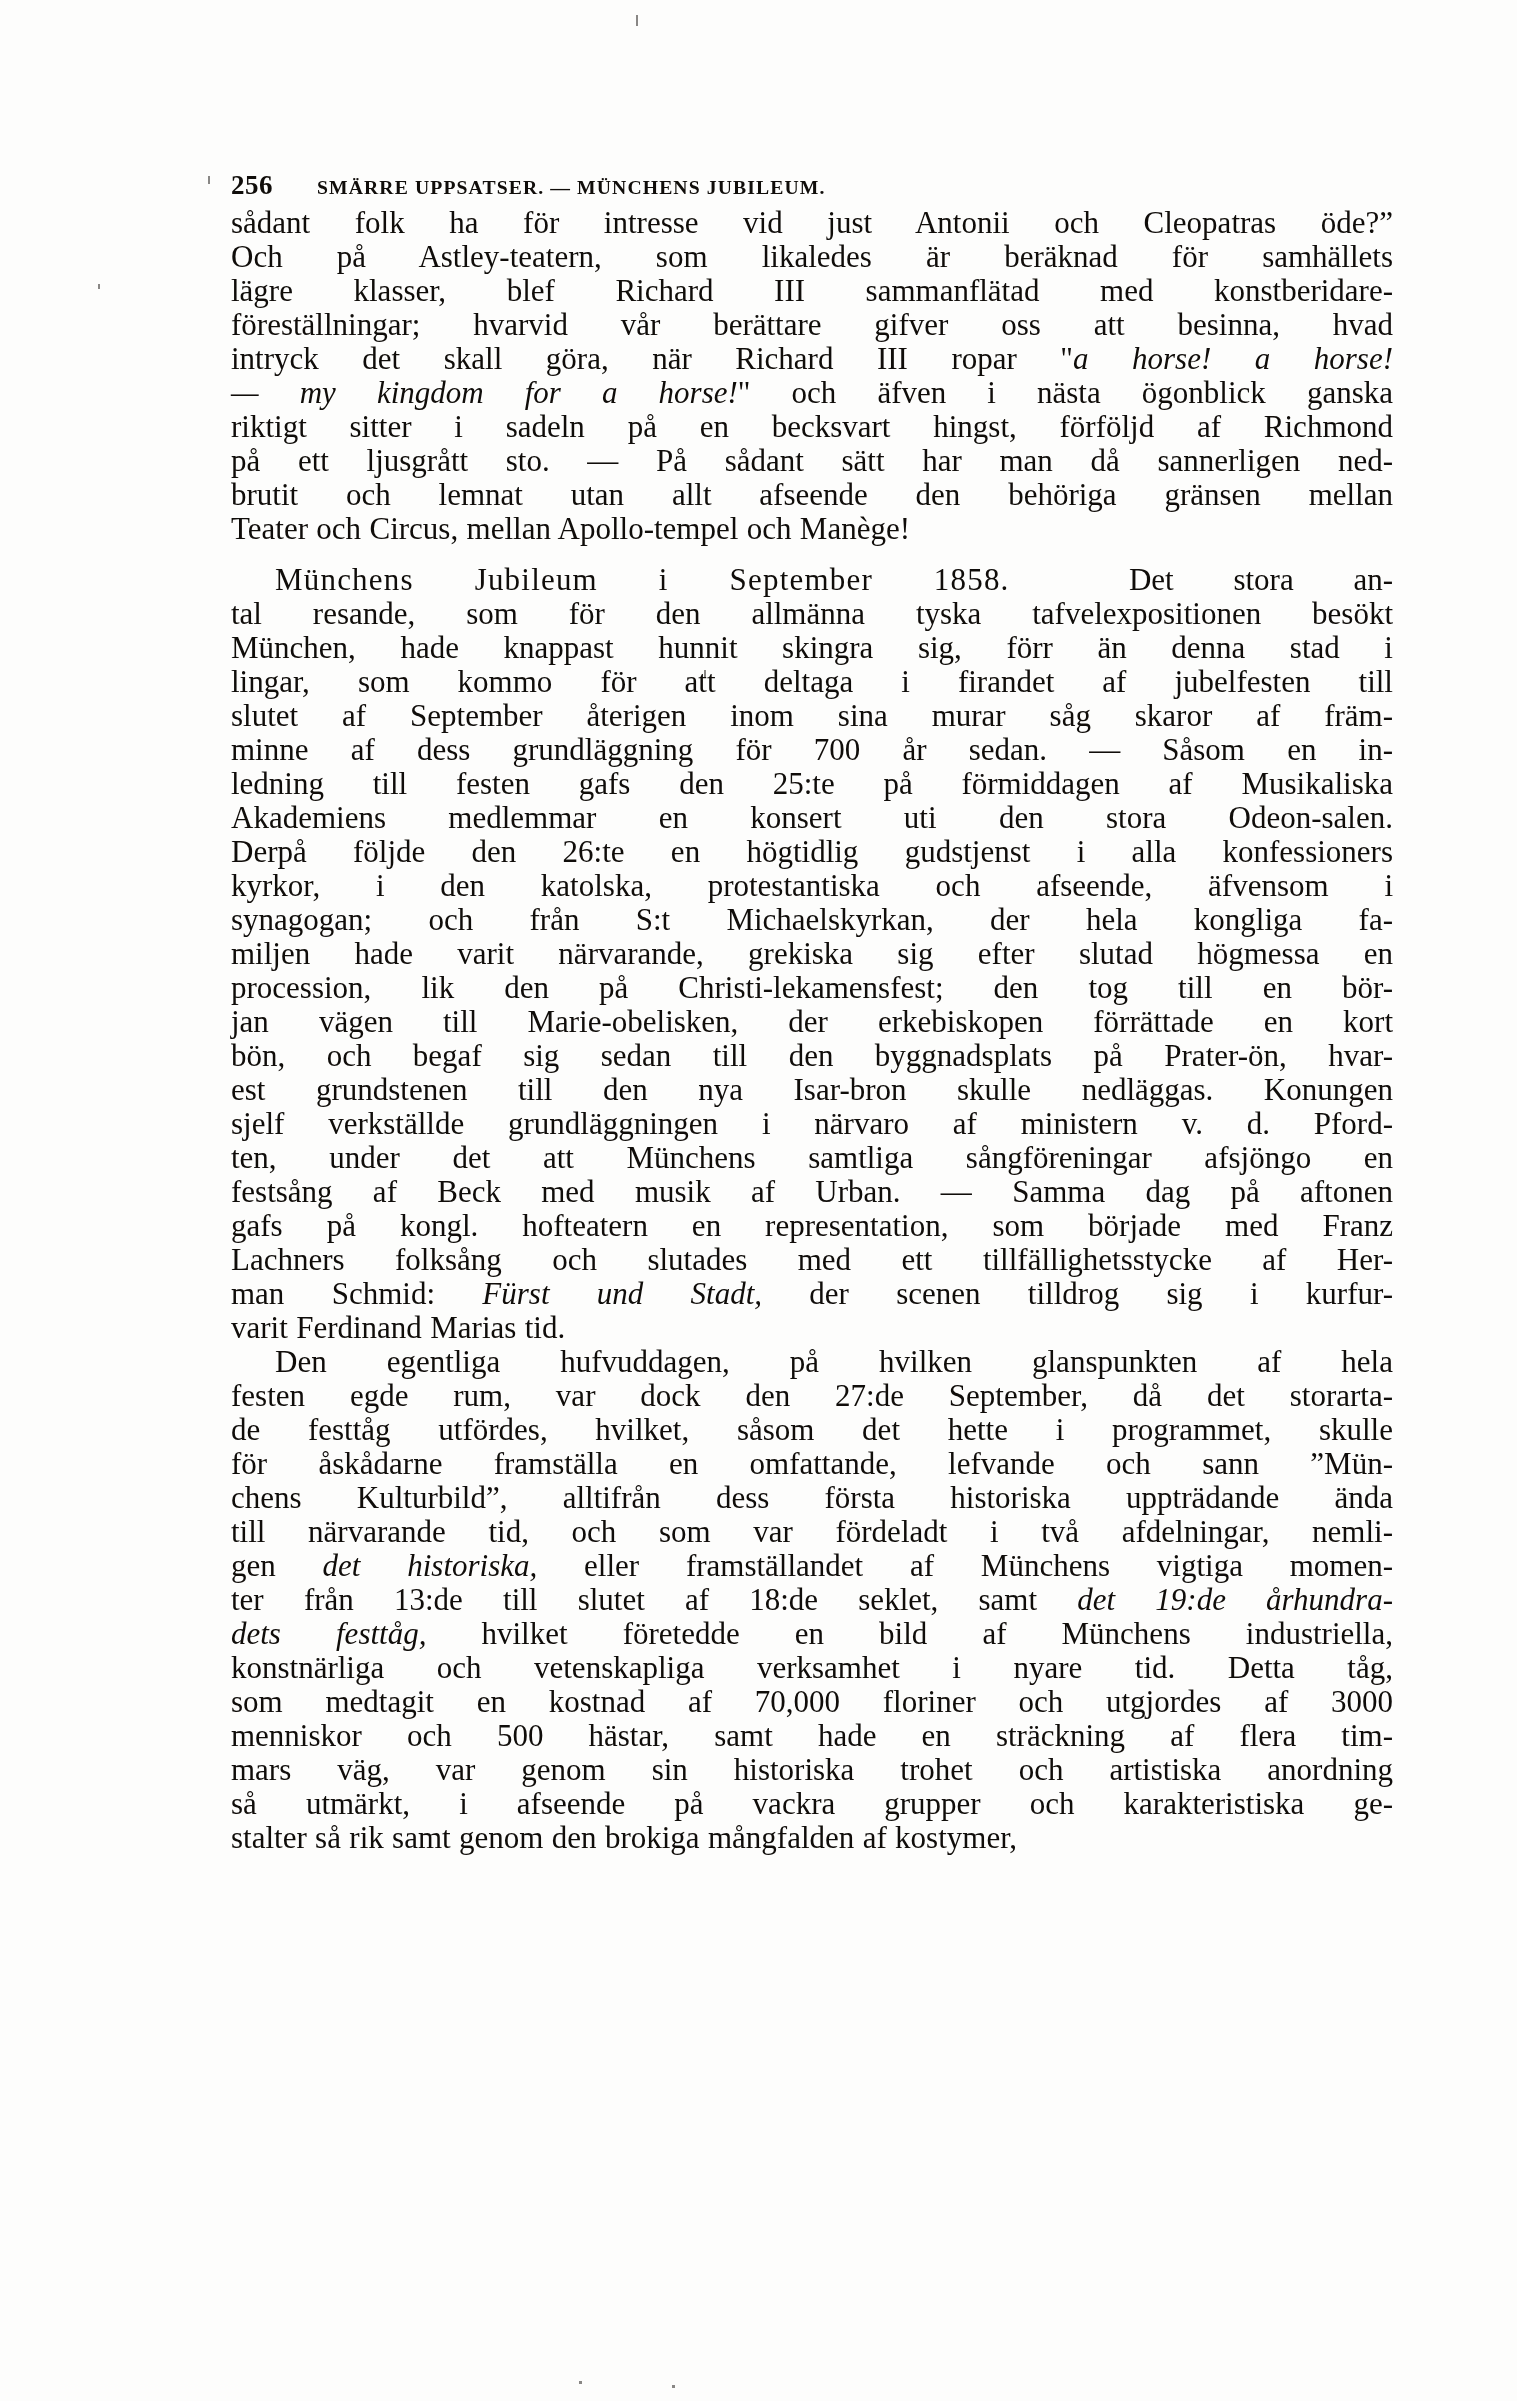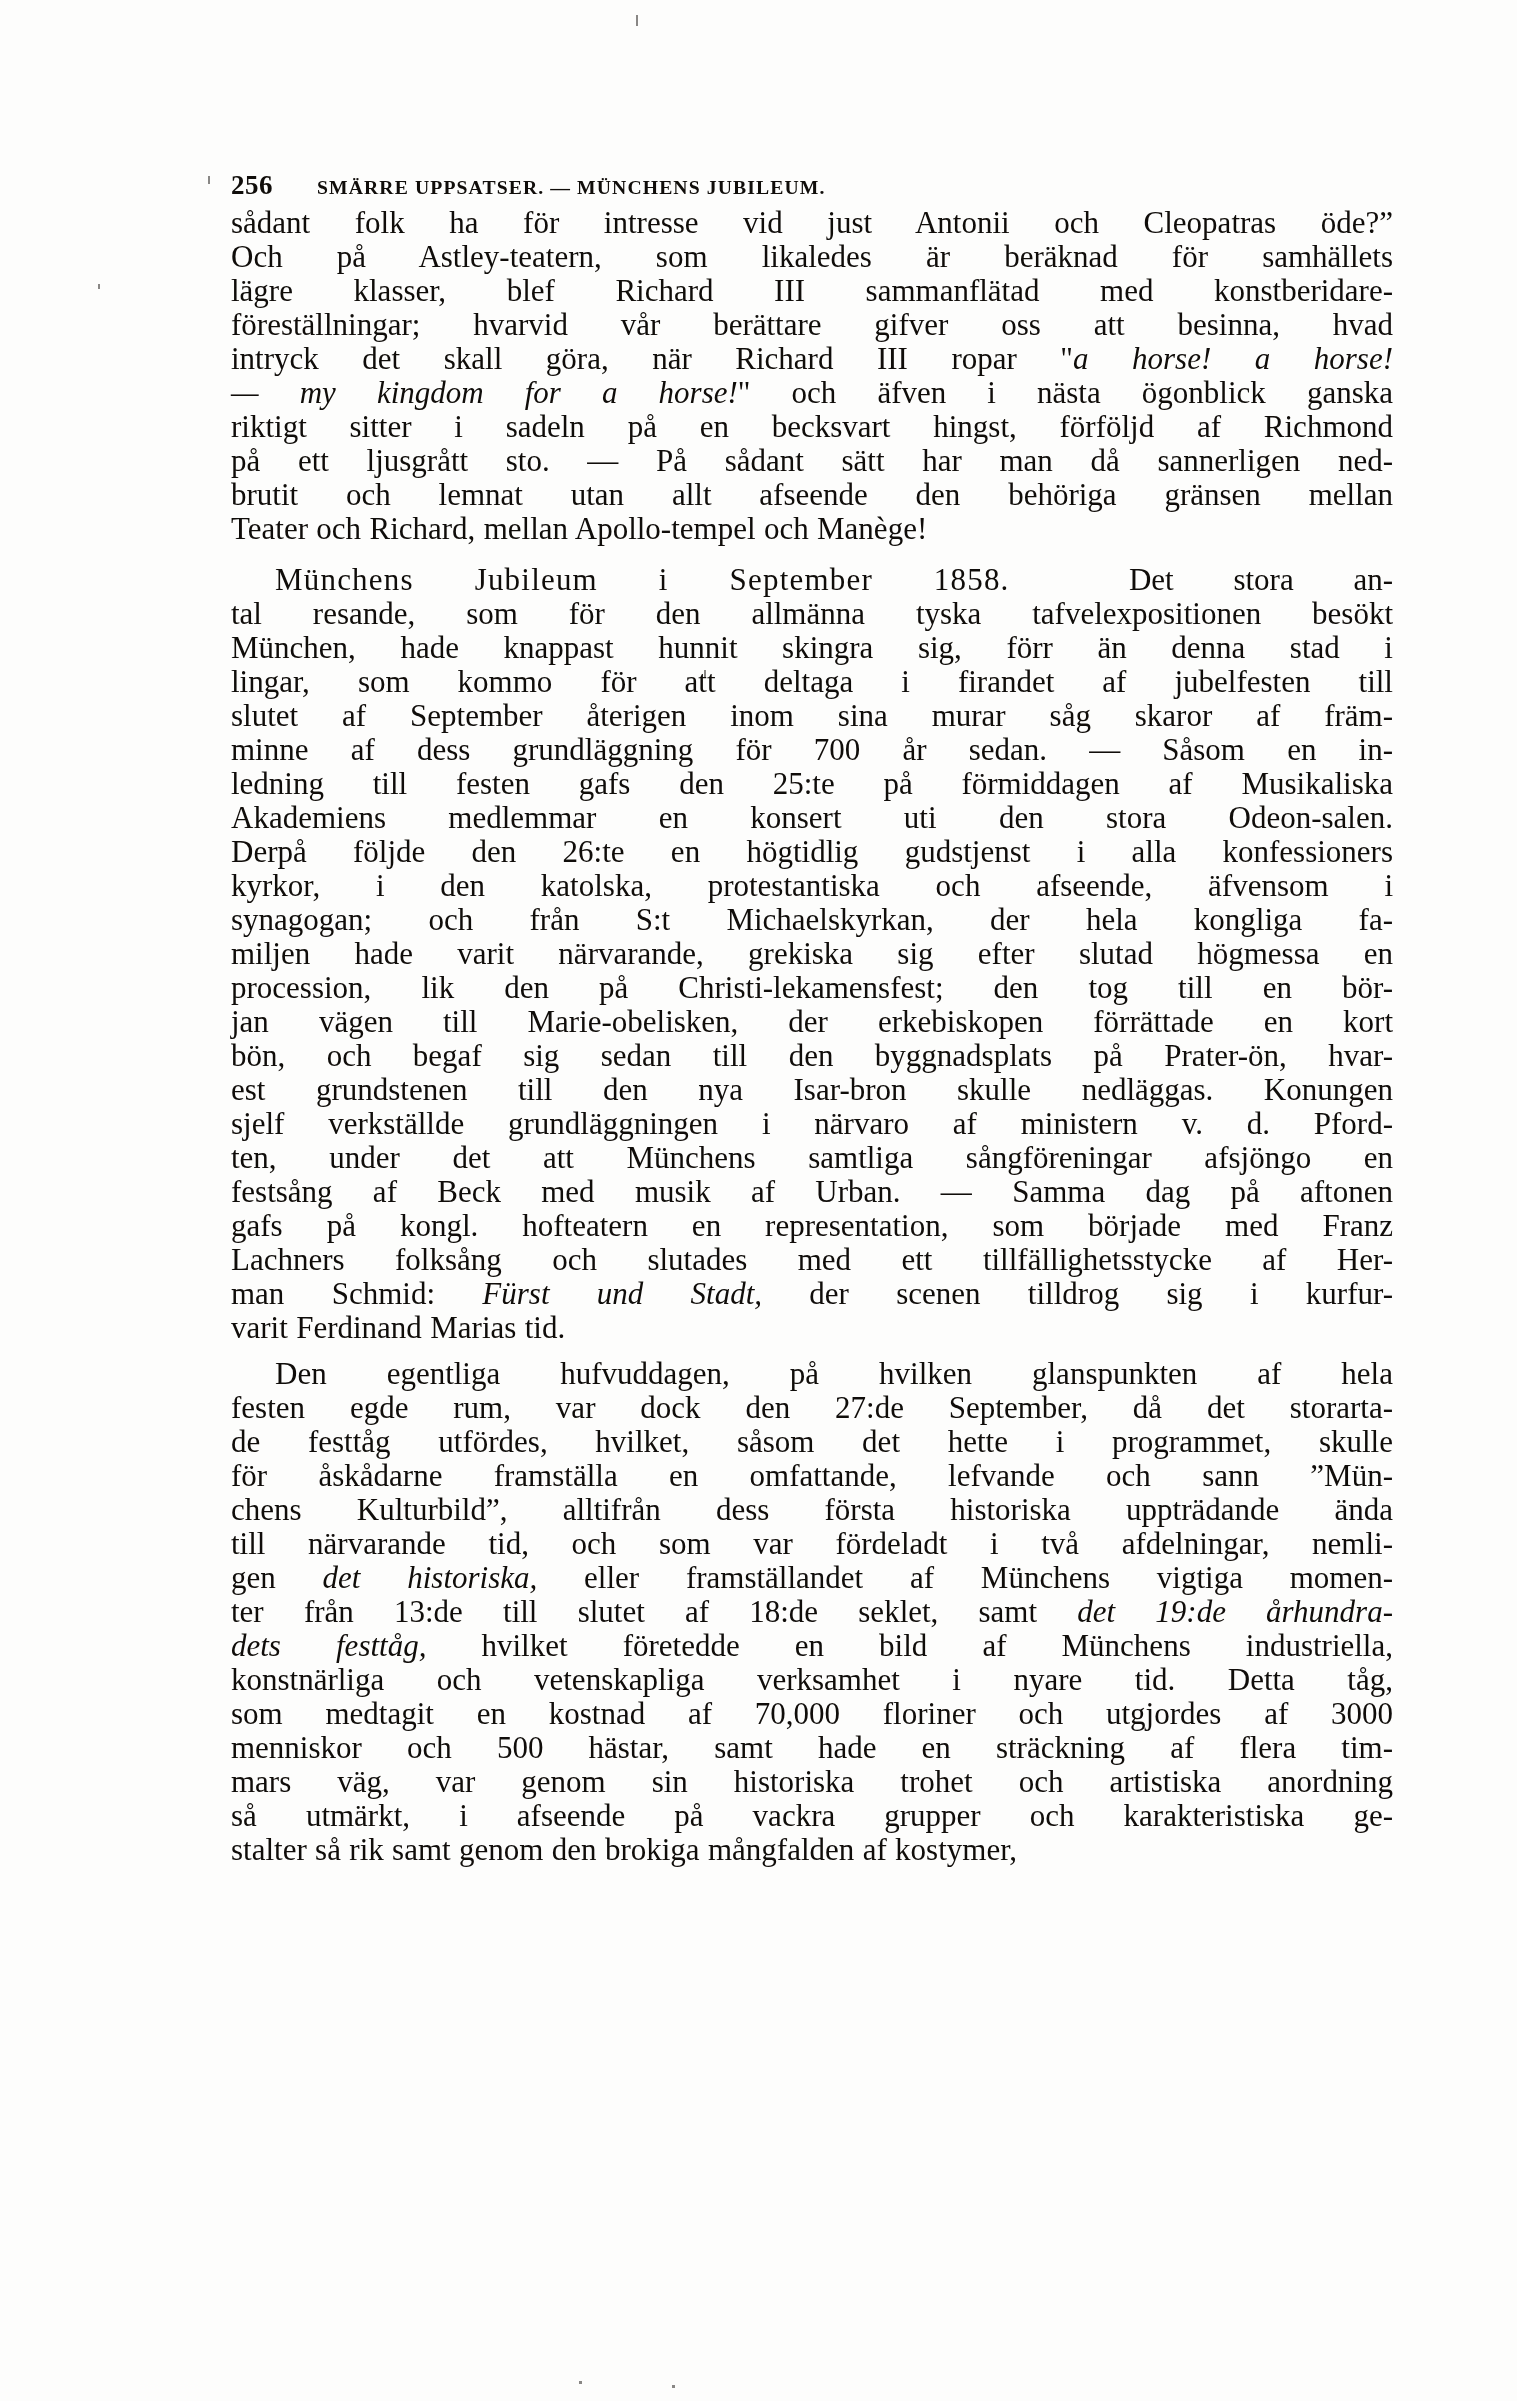--- a/index.html
+++ b/index.html
@@ -69,21 +69,21 @@
     text-align-last: left;
     -webkit-hyphens: none;
     hyphens: none;
     word-spacing: 0.02em;
   }
 
   p.para {
     margin: 0;
   }
   p.para + p.para {
-    margin-top: 12px;
+    margin-top: 0;
   }
   .gap-before {
     margin-top: 17.3px !important;
   }
 
   .it { font-style: italic; }
   .sect-head {
     font-weight: 400;
     letter-spacing: 1.2px;
   }
@@ -126,21 +126,21 @@
     <p class="para">
       <span class="ln"><span>sådant folk ha för intresse vid just Antonii och Cleopatras öde?”</span></span>
       <span class="ln"><span>Och på Astley-teatern, som likaledes är beräknad för samhällets</span></span>
       <span class="ln"><span>lägre klasser, blef Richard III sammanflätad med konstberidare-</span></span>
       <span class="ln"><span>föreställningar; hvarvid vår berättare gifver oss att besinna, hvad</span></span>
       <span class="ln"><span>intryck det skall göra, när Richard III ropar "</span><span class="it">a horse! a horse!</span></span>
       <span class="ln"><span class="it">— my kingdom for a horse!</span><span>" och äfven i nästa ögonblick ganska</span></span>
       <span class="ln"><span>riktigt sitter i sadeln på en becksvart hingst, förföljd af Richmond</span></span>
       <span class="ln"><span>på ett ljusgrått sto. — På sådant sätt har man då sannerligen ned-</span></span>
       <span class="ln"><span>brutit och lemnat utan allt afseende den behöriga gränsen mellan</span></span>
-      <span class="ln last"><span>Teater och Richard, mellan Apollo-tempel och Manège!</span></span>
+      <span class="ln last"><span>Teater och Circus, mellan Apollo-tempel och Manège!</span></span>
     </p>
 
     <p class="para gap-before">
       <span class="ln first-indent"><span class="sect-head">Münchens Jubileum i September 1858.</span><span> &nbsp;Det stora an-</span></span>
       <span class="ln"><span>tal resande, som för den allmänna tyska tafvelexpositionen besökt</span></span>
       <span class="ln"><span>München, hade knappast hunnit skingra sig, förr än denna stad i</span></span>
       <span class="ln"><span>lingar, som kommo för att deltaga i firandet af jubelfesten till</span></span>
       <span class="ln"><span>slutet af September återigen inom sina murar såg skaror af främ-</span></span>
       <span class="ln"><span>minne af dess grundläggning för 700 år sedan. — Såsom en in-</span></span>
       <span class="ln"><span>ledning till festen gafs den 25:te på förmiddagen af Musikaliska</span></span>

